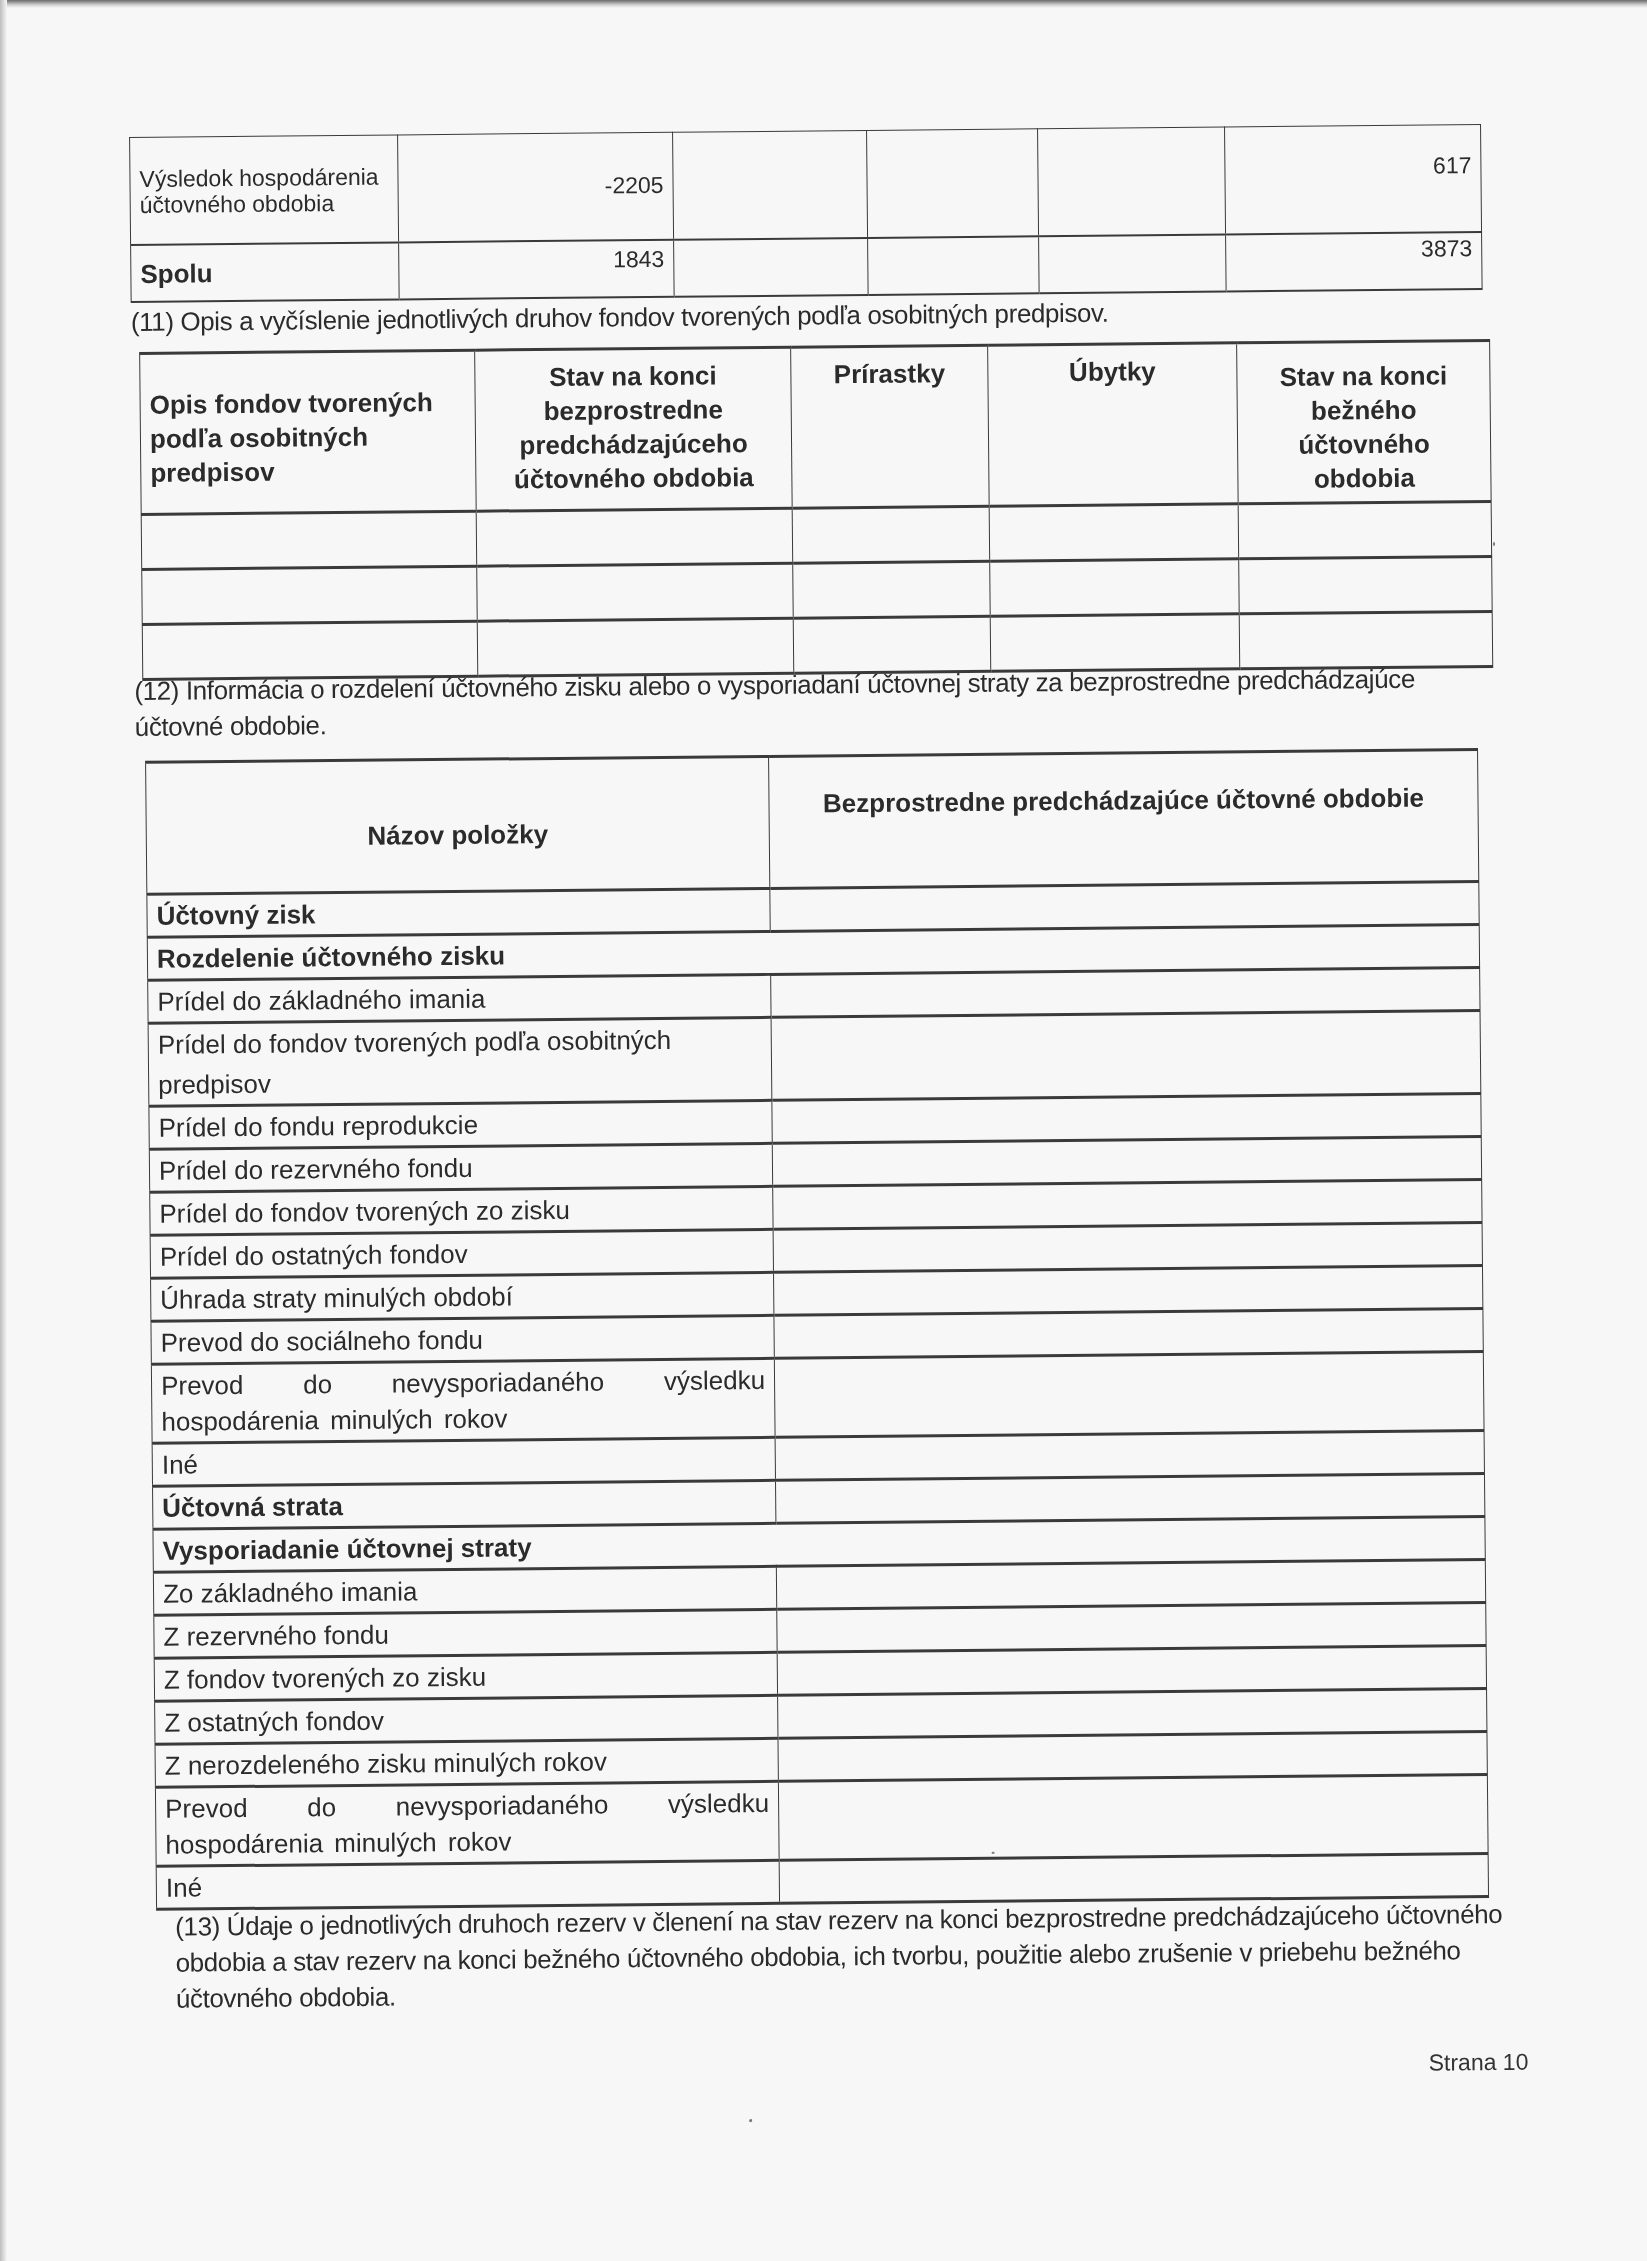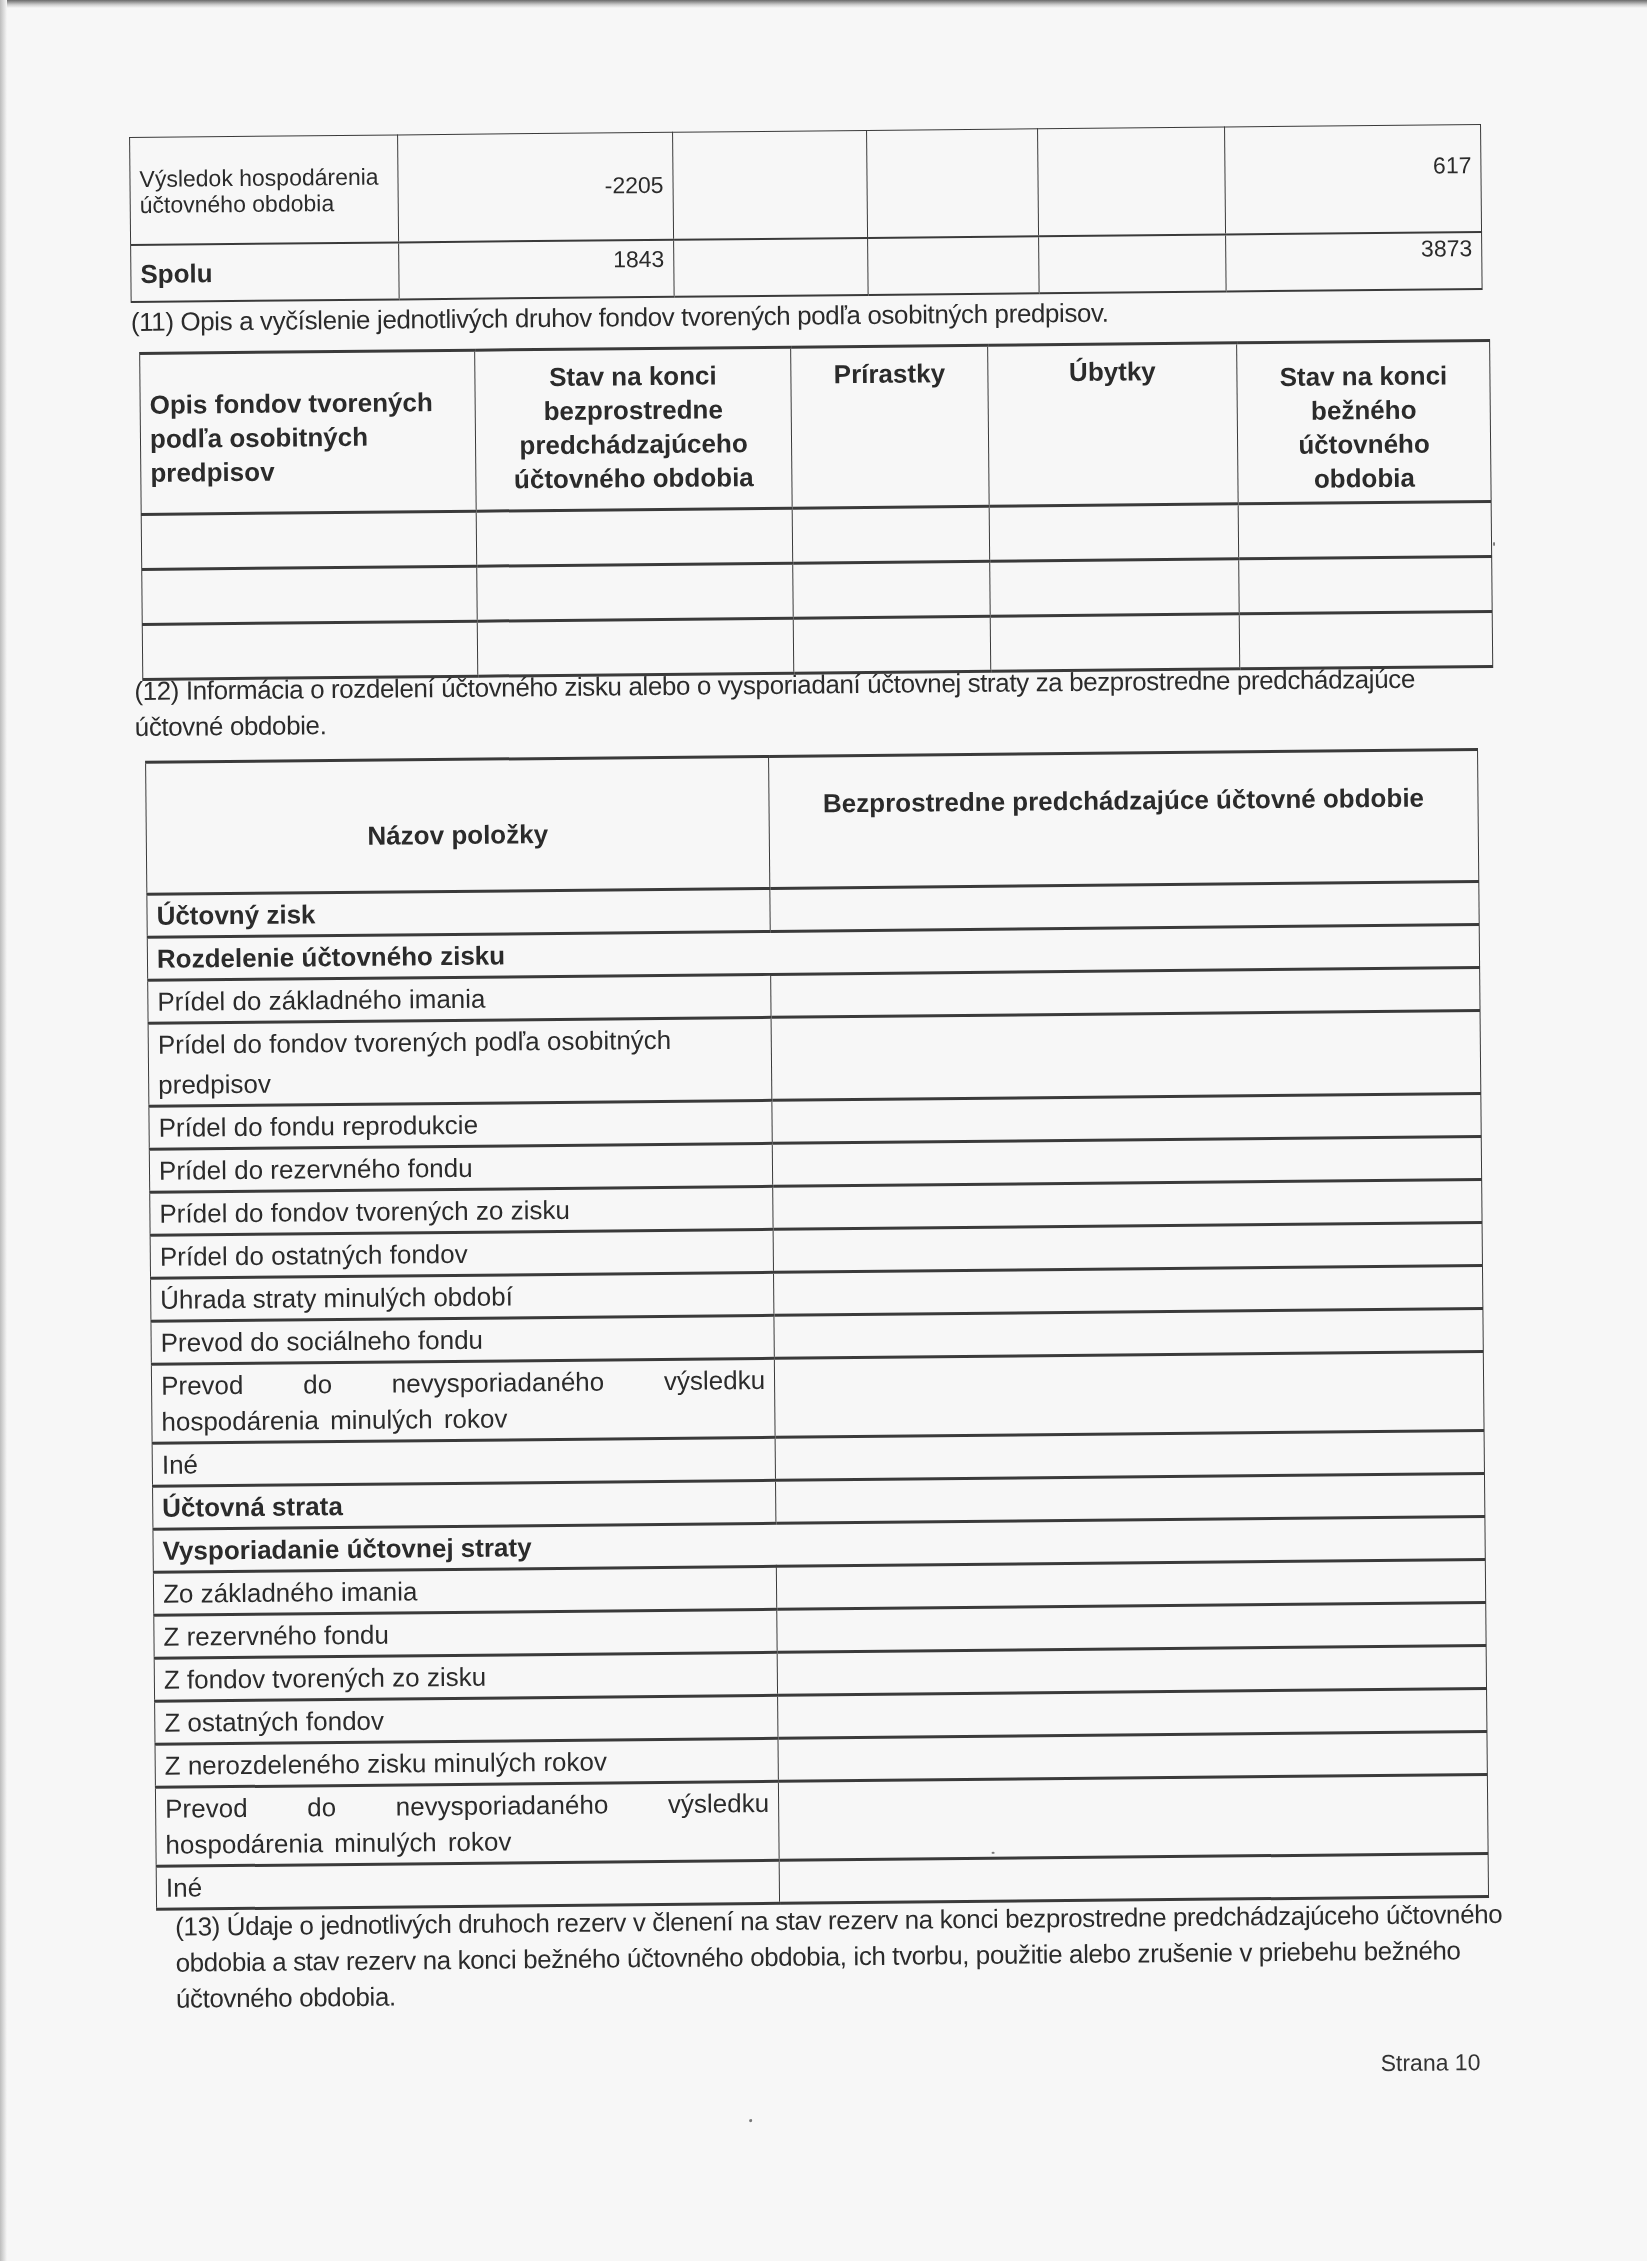--- a/index.html
+++ b/index.html
@@ -68,21 +68,21 @@
     
     #t-profit { left: 139px; top: 761px; width: 1332px; font-size: 26px; }
     #t-profit td { border-width: 1.3px 1.3px 3.2px 1.3px; height: 40px; line-height: 40px; }
     #t-profit td.twoline { line-height: 36px; height: 76px; }
     #t-profit tr.head td { height: 103px; font-weight: bold; text-align: center; border-top-width: 3.2px; }
     #t-profit td.bold { font-weight: bold; }
     #t-profit td.value { }
     .justify { text-align: justify; text-align-last: left; word-spacing: 3.9px; }
     
     #footer {
-      position: absolute; left: 1362px; top: 2062px;
+      position: absolute; left: 1410px; top: 2062px;
       font-size: 23px; color: #333;
     }
     .speck { position: absolute; background: #777; border-radius: 50%; }
   </style>
 </head>
 <body>
 
 <div class="scan-edge-top"></div>
 <div class="scan-edge-left"></div>
 

